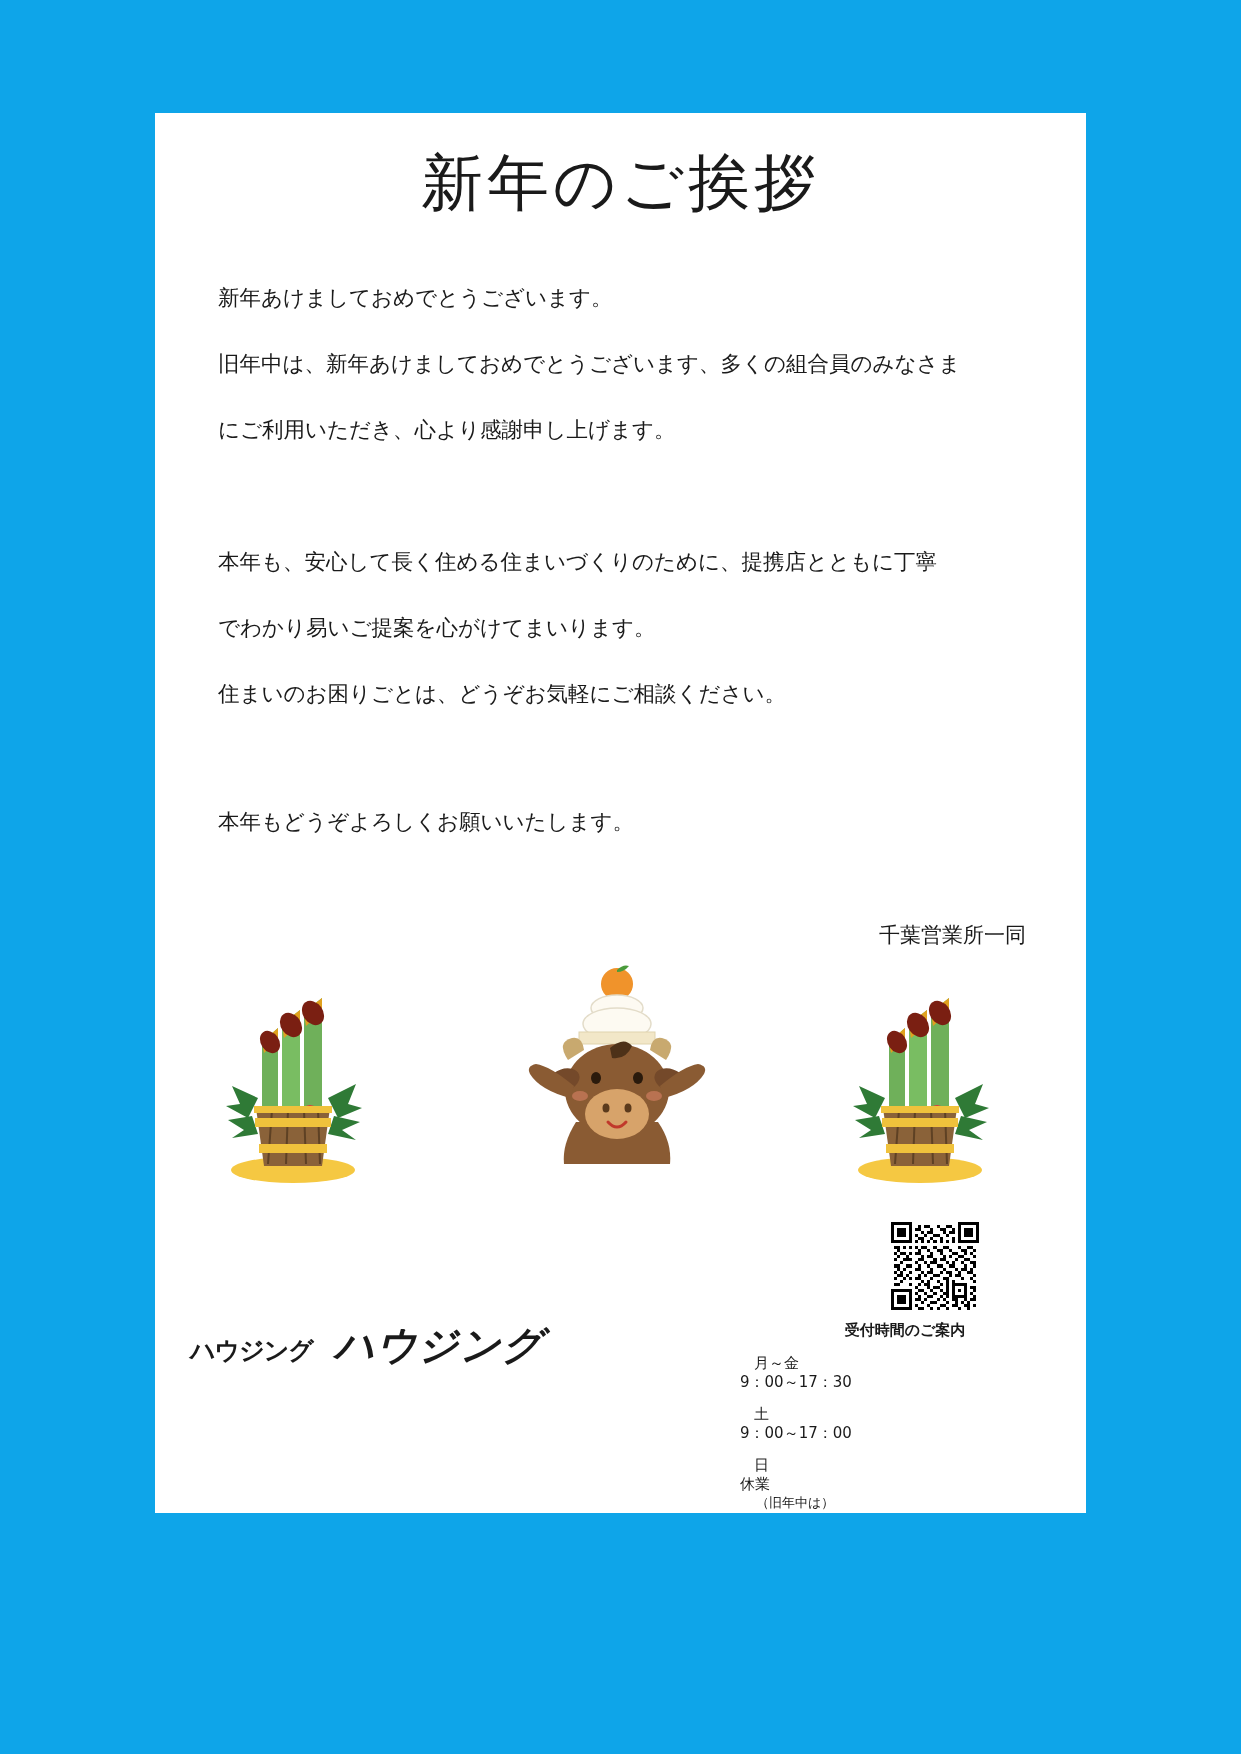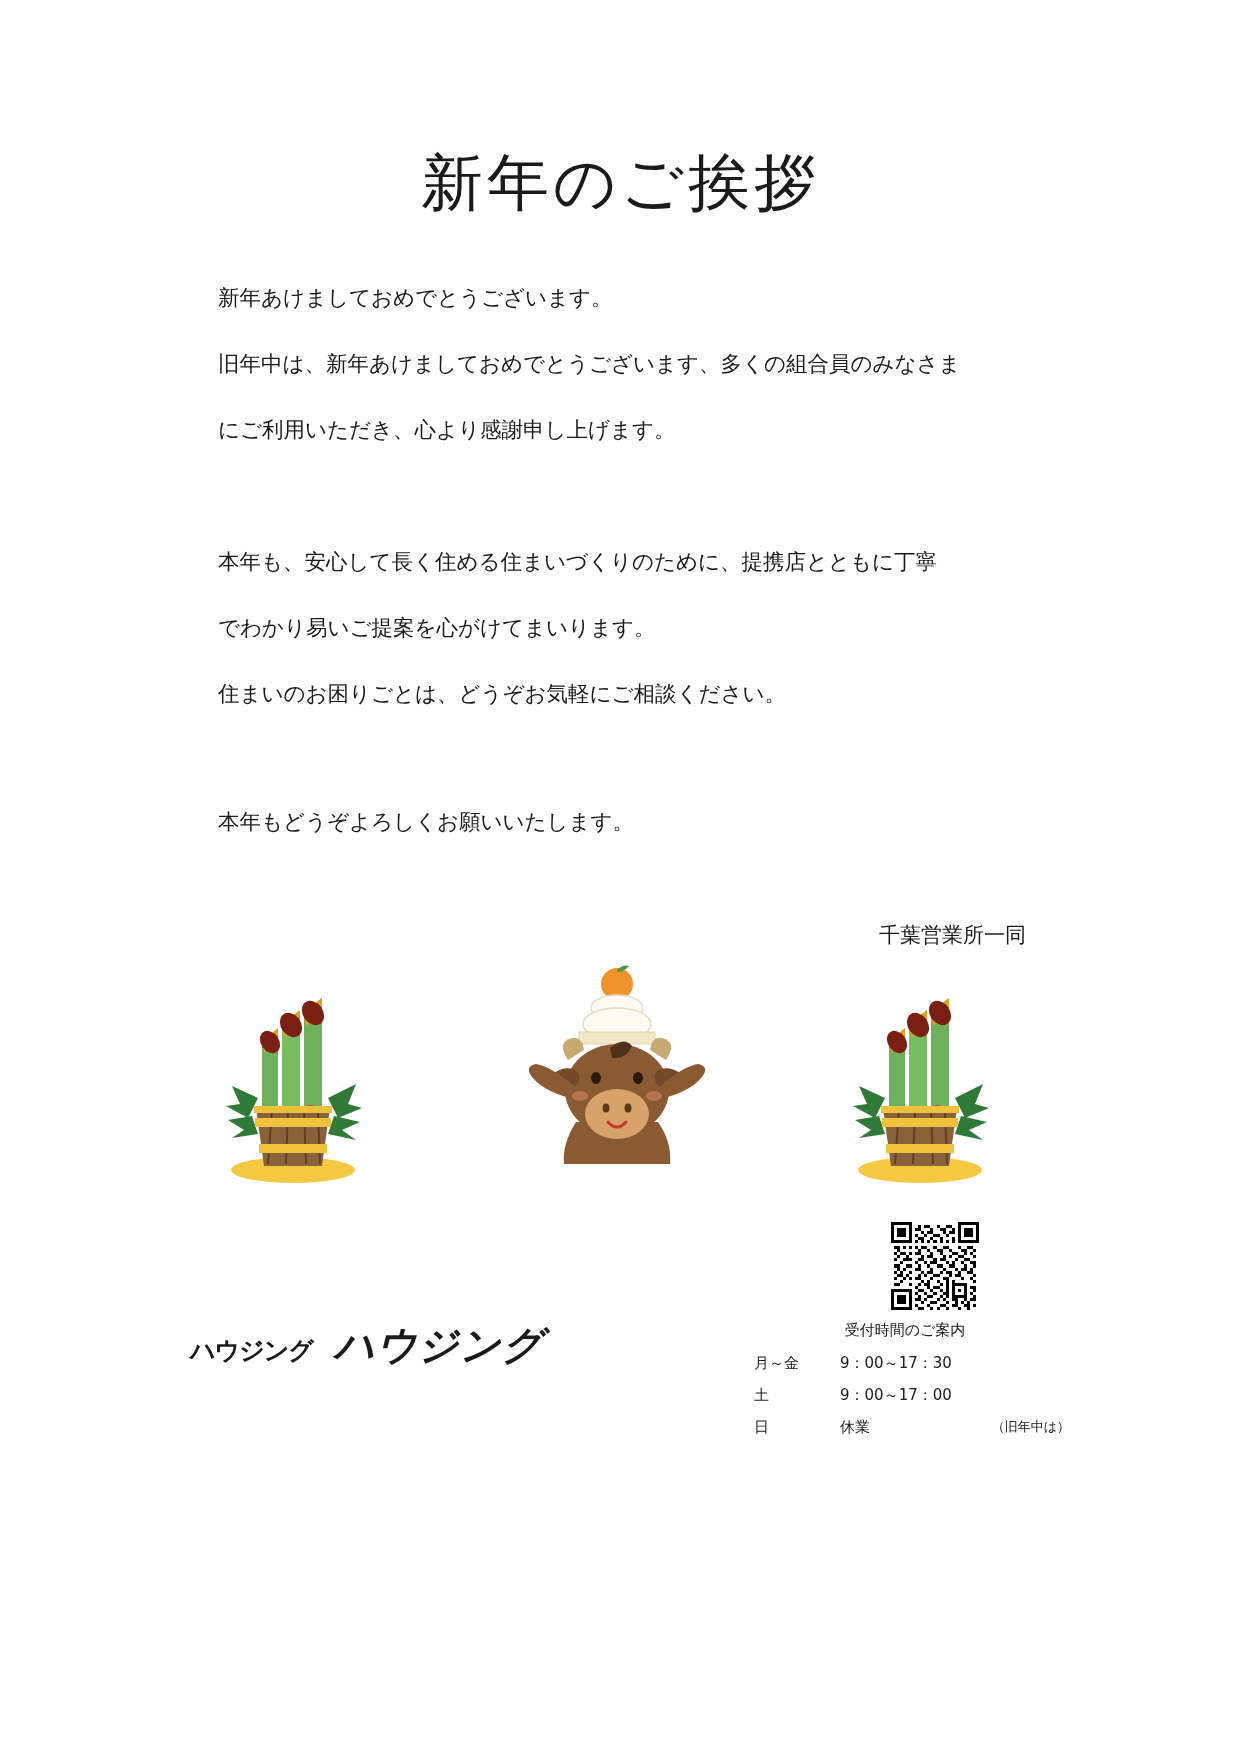--- a/index.html
+++ b/index.html
@@ -11,21 +11,21 @@
     height: 1754px;
     background: #fbdfe2;
     font-family: "Liberation Sans", sans-serif;
     overflow: hidden;
   }
   .page {
     position: absolute;
     left: 0; top: 0;
     width: 1241px;
     height: 1754px;
-    background: #ffffff;
+    background: #0ea5e9;
   }
   .sheet {
     position: absolute;
     left: 155px;
     top: 113px;
     width: 931px;
     height: 1400px;
     background: #ffffff;
   }
 
@@ -158,25 +158,27 @@
     top: 1208px;
     width: 330px;
     font-family: "DejaVu Sans", sans-serif;
     font-size: 15px;
     color: #1a1a1a;
   }
   .hours-title {
     text-align: center;
     margin-bottom: 14px;
     white-space: nowrap;
+    font-weight: bold;
   }
   .hours-row {
     display: flex;
     margin-bottom: 13px;
     white-space: nowrap;
+    flex-direction: column;
   }
   .hours-day {
     width: 86px;
     text-align: left;
     padding-left: 14px;
   }
   .hours-val { flex: 1; }
   .hours-note { margin-left: 16px; font-size: 13px; }
 </style>
 </head>

